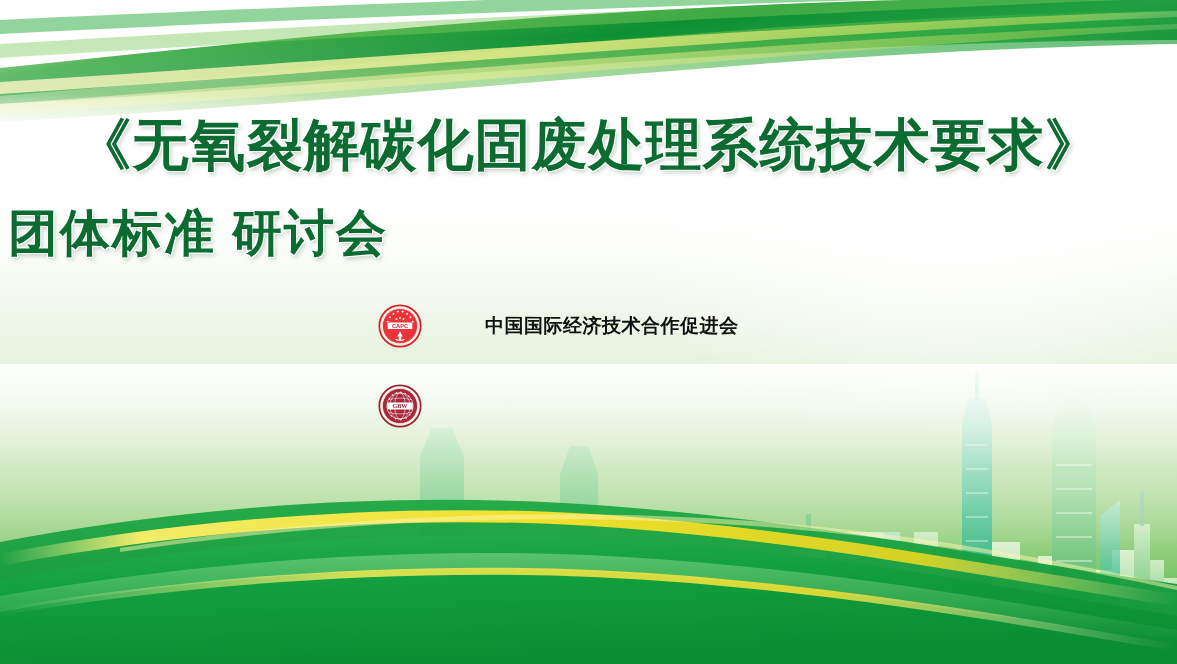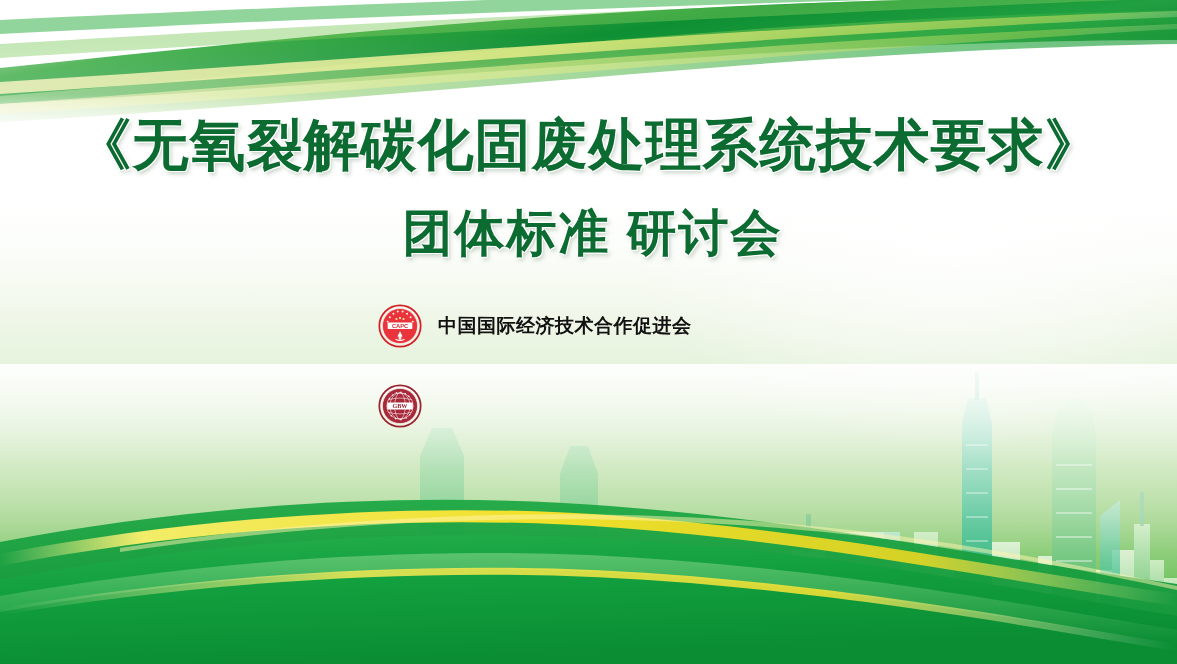--- a/index.html
+++ b/index.html
@@ -60,37 +60,37 @@
     color:#0b6b30;
     line-height:1.15;
     text-shadow:
       1px 1px 0 #ffffff, -1px 1px 0 #ffffff,
       1px -1px 0 #ffffff, -1px -1px 0 #ffffff,
       2px 3px 4px rgba(150,170,150,.55);
     white-space:nowrap;
   }
   .title-sub{
     position:absolute;left:0;right:0;top:203px;
-    text-align:center;
+    text-align:left;
     font-size:50px;
     font-weight:bold;
     letter-spacing:2px;
     color:#0b6b30;
     line-height:1.2;
     text-shadow:
       1px 1px 0 #ffffff, -1px 1px 0 #ffffff,
       1px -1px 0 #ffffff, -1px -1px 0 #ffffff,
       2px 3px 4px rgba(150,170,150,.55);
     white-space:nowrap;
     padding-left:8px;
   }
 
   
   .orgs{position:absolute;left:378px;top:303px;}
-  .org-row{display:flex;align-items:center;height:46px;margin-bottom:34px;}
+  .org-row{display:flex;align-items:center;height:46px;margin-bottom:34px;gap:47px;}
   .org-seal{width:44px;height:44px;flex:0 0 44px;margin-right:16px;}
   .org-seal svg{display:block;width:44px;height:44px;}
   .org-name{
     font-size:19px;
     color:#111111;
     font-weight:600;
     letter-spacing:.5px;
     white-space:nowrap;
   }
 </style>

